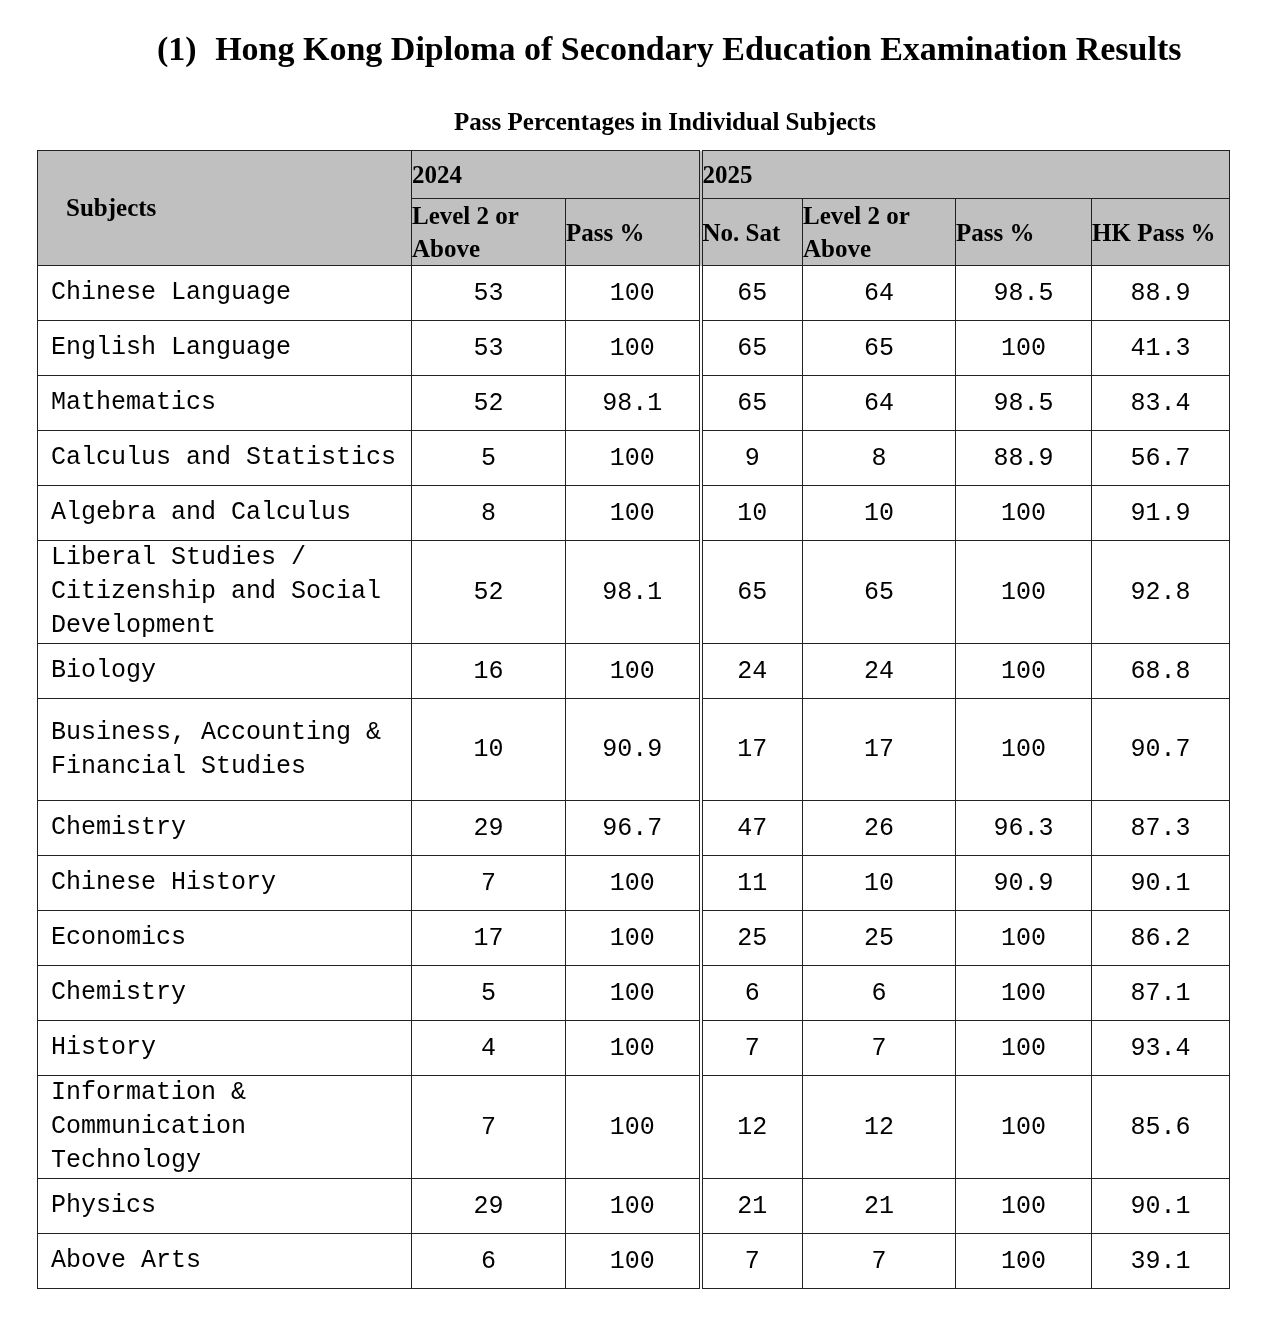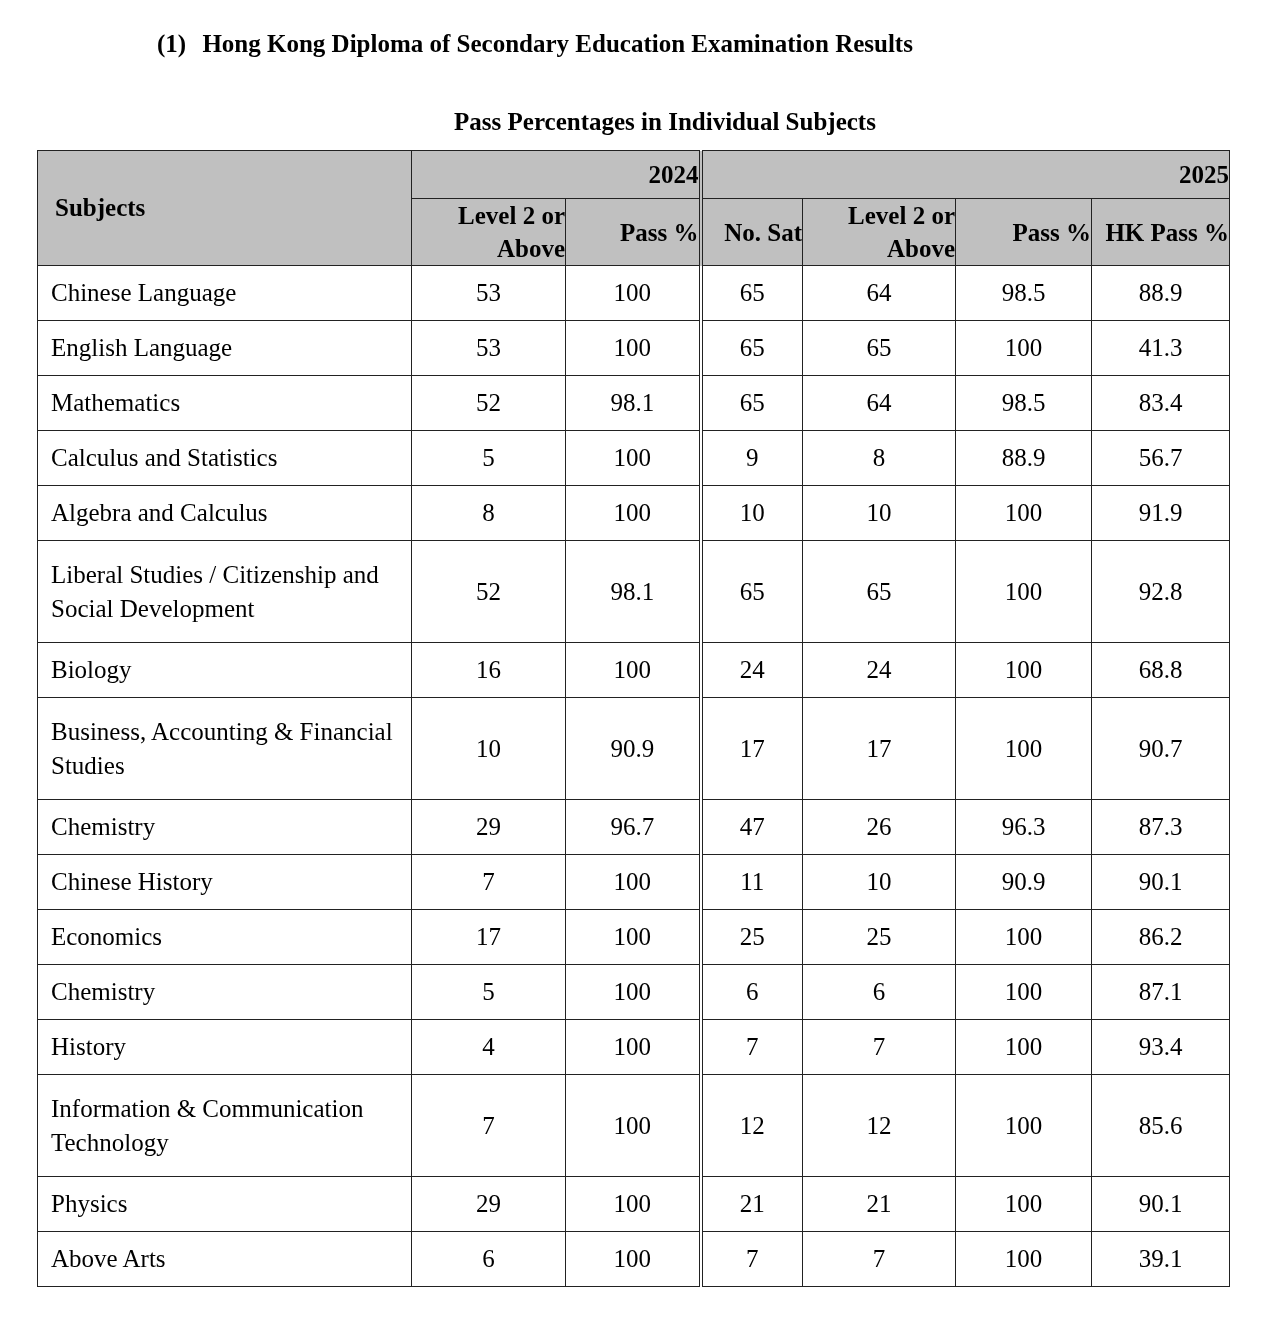--- a/index.html
+++ b/index.html
@@ -2,43 +2,43 @@
 <html><head>
 <meta charset="utf-8">
 <style>
   html, body { margin: 0; padding: 0; background: #ffffff; }
   body {
     width: 1277px; height: 1334px; position: relative; overflow: hidden;
     font-family: "Liberation Serif", "DejaVu Serif", serif; color: #000;
   }
   .heading {
     position: absolute; left: 157px; top: 30px;
-    font-size: 25px; font-weight: bold; white-space: nowrap;
+    font-size: 34px; font-weight: bold; white-space: nowrap;
   }
   .heading .num { margin-right: 10px; }
   .subheading {
     position: absolute; left: 0; width: 1330px; top: 108px;
     text-align: center; font-size: 25px; font-weight: bold; white-space: nowrap;
   }
   table {
     position: absolute; left: 37px; top: 150px;
     width: 1192px; border-collapse: collapse; table-layout: fixed;
     font-size: 25px;
   }
   th, td { border: 1.5px solid #222; padding: 0; }
   thead th {
-    background: #c0c0c0; font-weight: bold; text-align: right;
+    background: #c0c0c0; font-weight: bold; text-align: left;
     line-height: 33px; vertical-align: middle;
   }
   thead tr.r1 th { height: 47px; }
   thead tr.r2 th { height: 66px; }
-  th.subjects-h { text-align: left; padding-left: 17px; vertical-align: top; padding-top: 40px; }
+  th.subjects-h { text-align: left; padding-left: 28px; vertical-align: top; padding-top: 40px; }
   td { text-align: center; vertical-align: middle; }
   td.subj { text-align: left; padding-left: 13px; line-height: 34px; }
-  tbody tr { height: 55px; }
+  tbody tr { height: 55px; font-family: Liberation Mono, monospace; }
   tbody tr.tall { height: 102px; }
   .dbl-left { border-left: 4px double #222; }
 </style>
 </head>
 <body>
 
 <div class="heading">
   <span class="num">(1)</span>
   <span>Hong Kong Diploma of Secondary Education Examination Results</span>
 </div>

